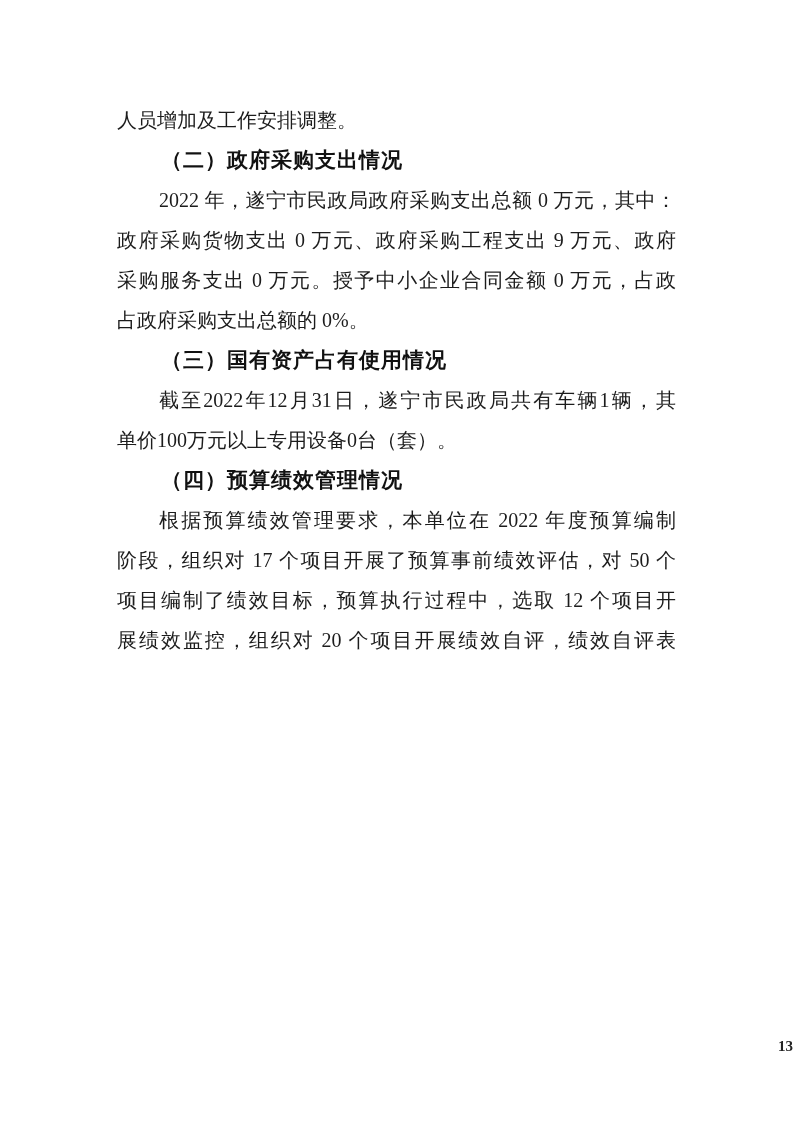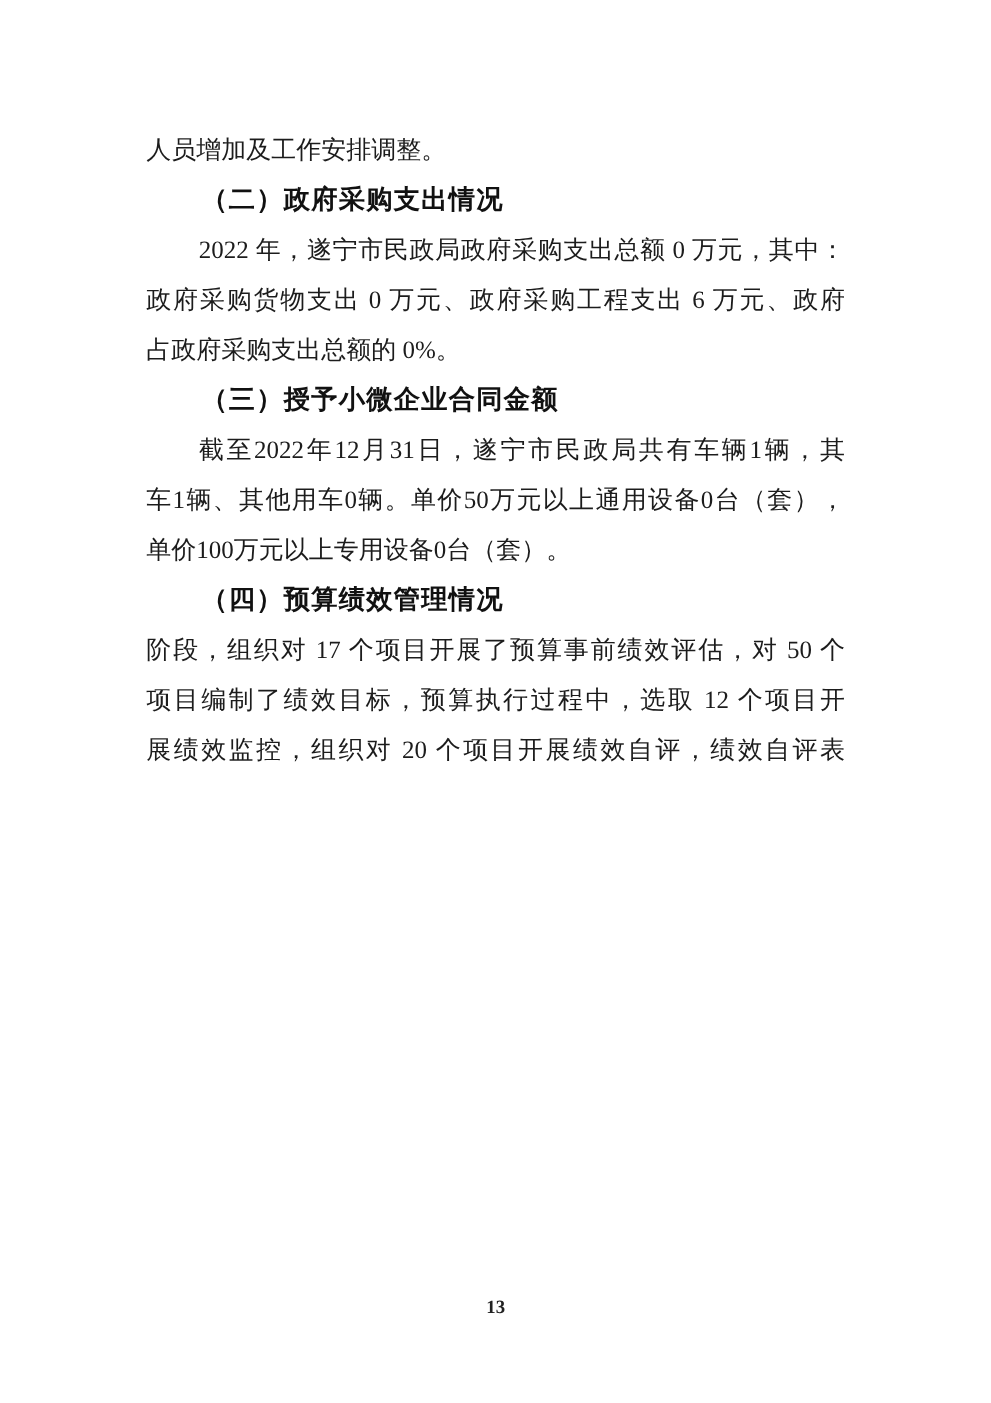--- a/index.html
+++ b/index.html
@@ -46,46 +46,47 @@
     letter-spacing: 1px;
     text-align: right;
     text-align-last: left;
     color: #111111;
   }
   .footer {
     position: absolute;
     top: 1036px;
     left: 0;
     width: 100%;
-    text-align: center;
+    text-align: right;
   }
   .page-number {
     display: inline-block;
     font-family: "Liberation Serif", "DejaVu Serif", serif;
     font-size: 15px;
     font-weight: 700;
     color: #222222;
     line-height: 20px;
   }
 </style>
 </head>
 <body>
 
 <div class="page">
   <div class="content">
     <div class="line para-end">人员增加及工作安排调整。</div>
     <div class="line heading">（二）政府采购支出情况</div>
     <div class="line para-start">2022 年，遂宁市民政局政府采购支出总额 0 万元，其中：</div>
-    <div class="line para-mid">政府采购货物支出 0 万元、政府采购工程支出 6 万元、政府</div>
+    <div class="line para-mid">政府采购货物支出 0 万元、政府采购工程支出 9 万元、政府</div>
+    <div class="line para-mid">采购服务支出 0 万元。授予中小企业合同金额 0 万元，占政</div>
     <div class="line para-end">占政府采购支出总额的 0%。</div>
-    <div class="line heading">（三）授予小微企业合同金额</div>
+    <div class="line heading">（三）国有资产占有使用情况</div>
     <div class="line para-start">截至2022年12月31日，遂宁市民政局共有车辆1辆，其</div>
-    <div class="line para-mid">车1辆、其他用车0辆。单价50万元以上通用设备0台（套），</div>
     <div class="line para-end">单价100万元以上专用设备0台（套）。</div>
     <div class="line heading">（四）预算绩效管理情况</div>
+    <div class="line para-start">根据预算绩效管理要求，本单位在 2022 年度预算编制</div>
     <div class="line para-mid">阶段，组织对 17 个项目开展了预算事前绩效评估，对 50 个</div>
     <div class="line para-mid">项目编制了绩效目标，预算执行过程中，选取 12 个项目开</div>
     <div class="line para-mid">展绩效监控，组织对 20 个项目开展绩效自评，绩效自评表</div>
   </div>
 
   <div class="footer">
     <span class="page-number">13</span>
   </div>
 </div>
 

